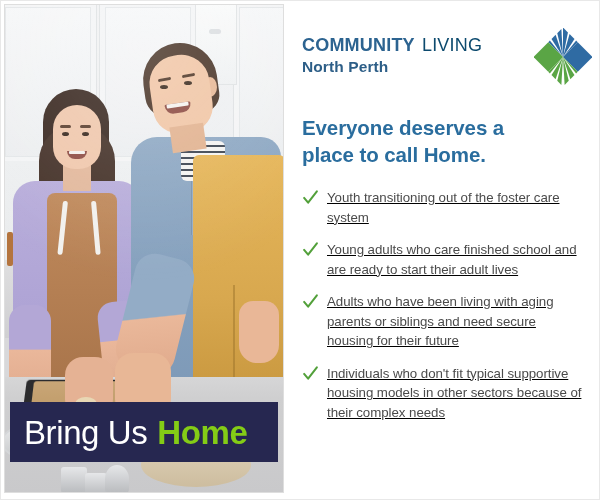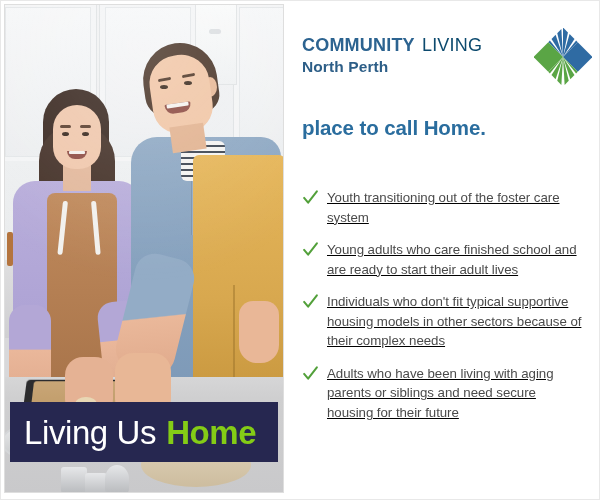--- a/index.html
+++ b/index.html
@@ -509,21 +509,21 @@
       <div class="bowl"></div>
       <div class="cutter1"></div>
       <div class="cutter2"></div>
       <div class="cutter3"></div>
 
       <div class="photo-soft"></div>
     </div>
   </div>
 
   <div class="navy-bar">
-    <span class="bar-text bar-white">Living Us</span>
+    <span class="bar-text bar-white">Bring Us</span>
     <span class="bar-text bar-green" style="margin-left:10px;">Home</span>
   </div>
 
   <div class="content">
 
     <div class="logo">
       <div class="logo-wordmark">
         <div class="logo-line1">
           <span class="lw-community">Community</span><span>&nbsp;</span><span class="lw-living">Living</span>
         </div>
@@ -555,20 +555,21 @@
               <polygon points="50,50 68,86 58,86"></polygon>
               <polygon points="50,50 54,86 50,86"></polygon>
               <polygon points="50,50 86,50 86,54"></polygon>
             </g>
           </g>
         </svg>
       </div>
     </div>
 
     <div class="headline">
+      <div>Everyone deserves a</div>
       <div>place to call Home.</div>
     </div>
 
     <div class="bullets">
 
       <div class="bullet">
         <span class="check">
           <svg viewBox="0 0 20 20" width="17" height="17" aria-hidden="true">
             <path d="M2.5 10.5 L7.2 16 L17.5 2.8" fill="none" stroke="#52a03a" stroke-width="2.4" stroke-linecap="round" stroke-linejoin="round"></path>
           </svg>
@@ -584,29 +585,29 @@
         </span>
         <span class="bullet-text">Young adults who care finished school and are ready to start their adult lives</span>
       </div>
 
       <div class="bullet">
         <span class="check">
           <svg viewBox="0 0 20 20" width="17" height="17" aria-hidden="true">
             <path d="M2.5 10.5 L7.2 16 L17.5 2.8" fill="none" stroke="#52a03a" stroke-width="2.4" stroke-linecap="round" stroke-linejoin="round"></path>
           </svg>
         </span>
-        <span class="bullet-text">Individuals who don't fit typical supportive housing models in other sectors because of their complex needs</span>
+        <span class="bullet-text">Adults who have been living with aging parents or siblings and need secure housing for their future</span>
       </div>
 
       <div class="bullet">
         <span class="check">
           <svg viewBox="0 0 20 20" width="17" height="17" aria-hidden="true">
             <path d="M2.5 10.5 L7.2 16 L17.5 2.8" fill="none" stroke="#52a03a" stroke-width="2.4" stroke-linecap="round" stroke-linejoin="round"></path>
           </svg>
         </span>
-        <span class="bullet-text">Adults who have been living with aging parents or siblings and need secure housing for their future</span>
+        <span class="bullet-text">Individuals who don't fit typical supportive housing models in other sectors because of their complex needs</span>
       </div>
 
     </div>
   </div>
 
   <div class="page-frame"></div>
 </div>
 
 </body></html>

